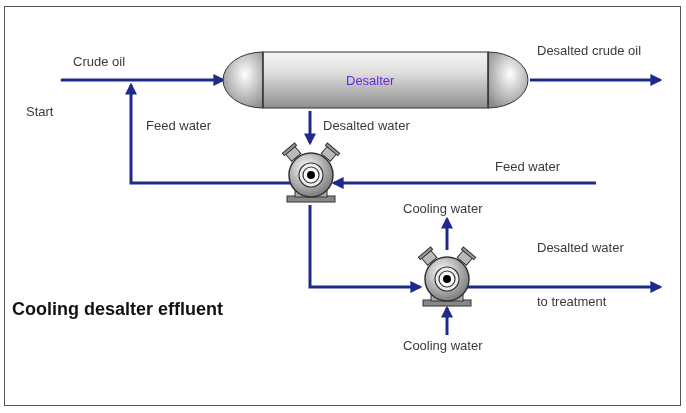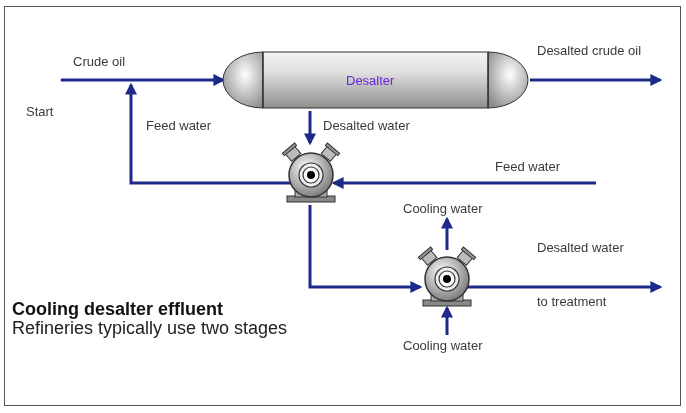--- a/index.html
+++ b/index.html
@@ -98,14 +98,13 @@
 <div class="lbl" style="left:323px; top:119px;">Desalted water</div>
 <div class="lbl" style="left:537px; top:44px;">Desalted crude oil</div>
 <div class="lbl" style="left:495px; top:160px;">Feed water</div>
 <div class="lbl" style="left:403px; top:202px;">Cooling water</div>
 <div class="lbl" style="left:537px; top:241px;">Desalted water</div>
 <div class="lbl" style="left:537px; top:259px;margin-top:36px;">to treatment</div>
 <div class="lbl" style="left:403px; top:339px;">Cooling water</div>
 
 <div class="caption">
   <div class="title">Cooling desalter effluent</div>
-  <div>Refineries typically use two stages</div>
 </div>
 
 </body></html>

